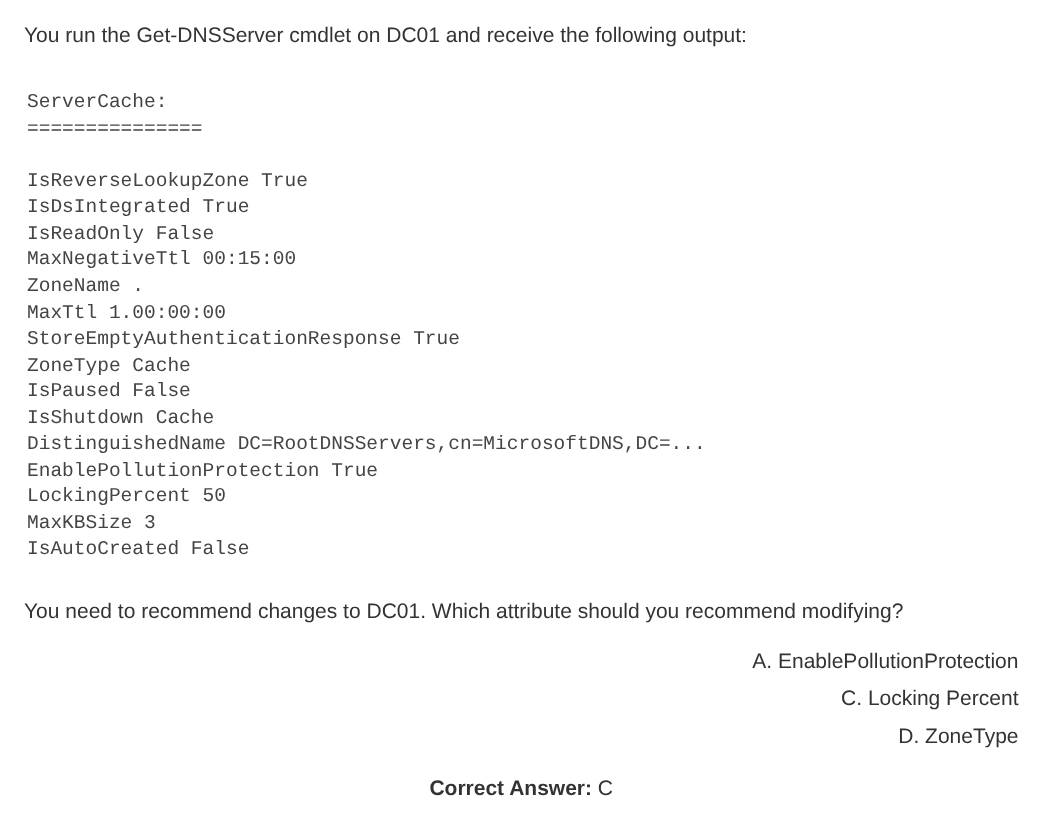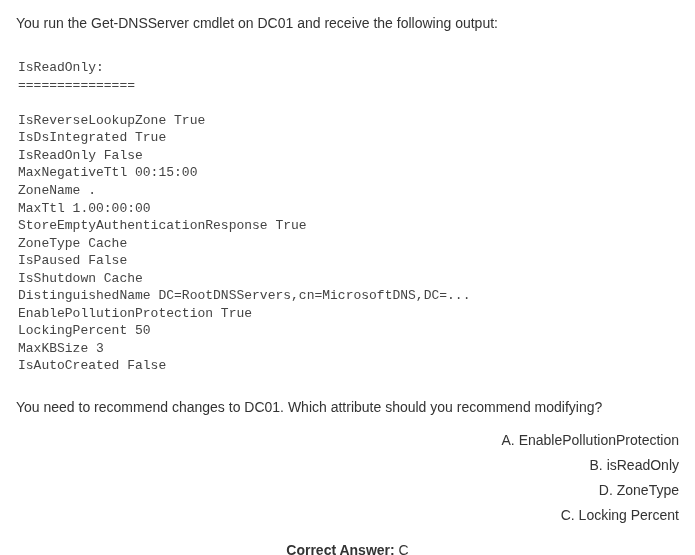--- a/index.html
+++ b/index.html
@@ -49,21 +49,21 @@
     .answer-label {
       font-weight: bold;
     }
   </style>
 </head>
 <body>
 
 <div class="stem">You run the Get-DNSServer cmdlet on DC01 and receive the following output:</div>
 
 <div class="code-output">
-<span>IsReadOnly:</span>
+<span>ServerCache:</span>
 <span>===============</span>
 
 <span>IsReverseLookupZone True</span>
 <span>IsDsIntegrated True</span>
 <span>IsReadOnly False</span>
 <span>MaxNegativeTtl 00:15:00</span>
 <span>ZoneName .</span>
 <span>MaxTtl 1.00:00:00</span>
 <span>StoreEmptyAuthenticationResponse True</span>
 <span>ZoneType Cache</span>
@@ -77,29 +77,25 @@
 </div>
 
 <div class="question">You need to recommend changes to DC01. Which attribute should you recommend modifying?</div>
 
 <div class="options">
   <div class="option">
     <span class="opt-letter">A.</span>
     <span>EnablePollutionProtection</span>
   </div>
   <div class="option">
-    <span class="opt-letter">B.</span>
-    <span>isReadOnly</span>
+    <span class="opt-letter">C.</span>
+    <span>Locking Percent</span>
   </div>
   <div class="option">
     <span class="opt-letter">D.</span>
     <span>ZoneType</span>
-  </div>
-  <div class="option">
-    <span class="opt-letter">C.</span>
-    <span>Locking Percent</span>
   </div>
 </div>
 
 <div class="answer-line">
   <span class="answer-label">Correct Answer:</span>
   <span>C</span>
 </div>
 
 </body></html>

